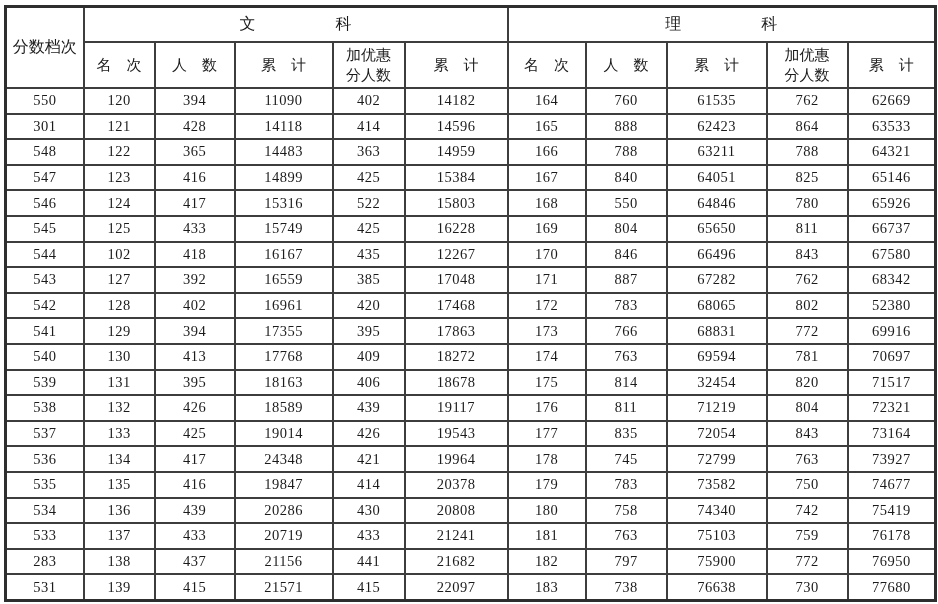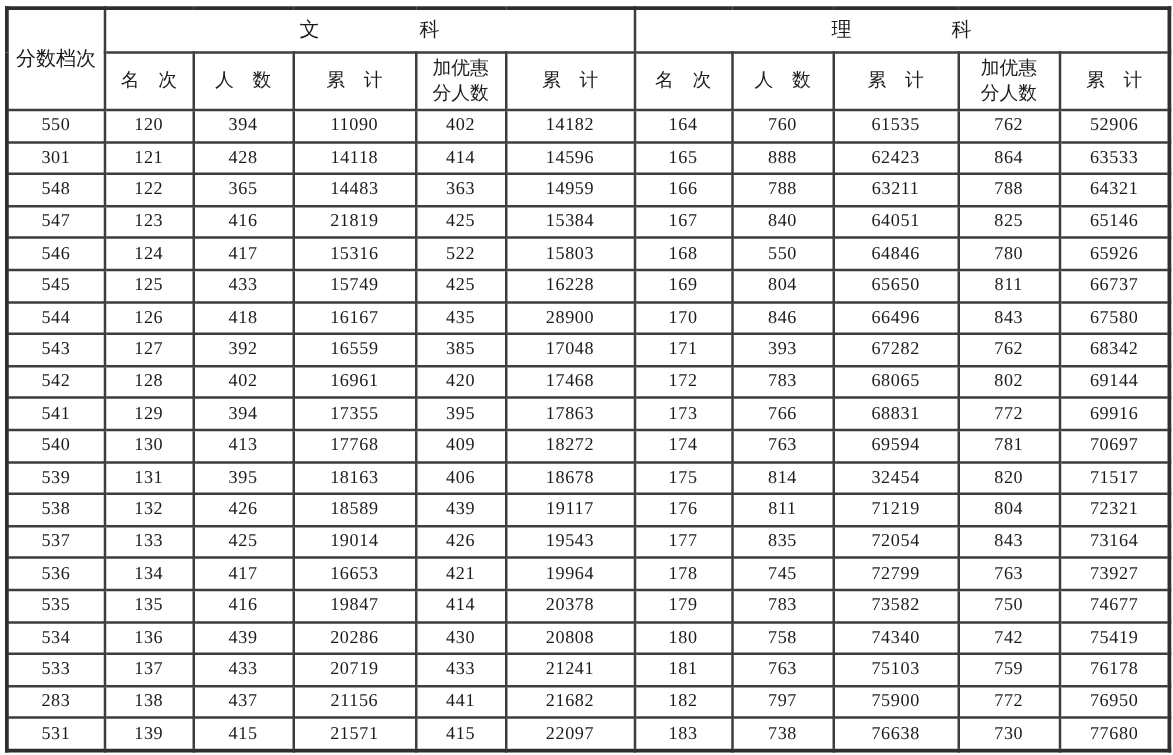--- a/index.html
+++ b/index.html
@@ -77,21 +77,21 @@
           <td>550</td>
           <td>120</td>
           <td>394</td>
           <td>11090</td>
           <td>402</td>
           <td>14182</td>
           <td>164</td>
           <td>760</td>
           <td>61535</td>
           <td>762</td>
-          <td>52906</td>
+          <td>62669</td>
         </tr>
         <tr>
           <td>301</td>
           <td>121</td>
           <td>428</td>
           <td>14118</td>
           <td>414</td>
           <td>14596</td>
           <td>165</td>
           <td>888</td>
@@ -109,21 +109,21 @@
           <td>166</td>
           <td>788</td>
           <td>63211</td>
           <td>788</td>
           <td>64321</td>
         </tr>
         <tr>
           <td>547</td>
           <td>123</td>
           <td>416</td>
-          <td>21819</td>
+          <td>14899</td>
           <td>425</td>
           <td>15384</td>
           <td>167</td>
           <td>840</td>
           <td>64051</td>
           <td>825</td>
           <td>65146</td>
         </tr>
         <tr>
           <td>546</td>
@@ -146,56 +146,56 @@
           <td>425</td>
           <td>16228</td>
           <td>169</td>
           <td>804</td>
           <td>65650</td>
           <td>811</td>
           <td>66737</td>
         </tr>
         <tr>
           <td>544</td>
-          <td>126</td>
+          <td>102</td>
           <td>418</td>
           <td>16167</td>
           <td>435</td>
-          <td>28900</td>
+          <td>12267</td>
           <td>170</td>
           <td>846</td>
           <td>66496</td>
           <td>843</td>
           <td>67580</td>
         </tr>
         <tr>
           <td>543</td>
           <td>127</td>
           <td>392</td>
           <td>16559</td>
           <td>385</td>
           <td>17048</td>
           <td>171</td>
-          <td>393</td>
+          <td>887</td>
           <td>67282</td>
           <td>762</td>
           <td>68342</td>
         </tr>
         <tr>
           <td>542</td>
           <td>128</td>
           <td>402</td>
           <td>16961</td>
           <td>420</td>
           <td>17468</td>
           <td>172</td>
           <td>783</td>
           <td>68065</td>
           <td>802</td>
-          <td>69144</td>
+          <td>52380</td>
         </tr>
         <tr>
           <td>541</td>
           <td>129</td>
           <td>394</td>
           <td>17355</td>
           <td>395</td>
           <td>17863</td>
           <td>173</td>
           <td>766</td>
@@ -252,21 +252,21 @@
           <td>177</td>
           <td>835</td>
           <td>72054</td>
           <td>843</td>
           <td>73164</td>
         </tr>
         <tr>
           <td>536</td>
           <td>134</td>
           <td>417</td>
-          <td>16653</td>
+          <td>24348</td>
           <td>421</td>
           <td>19964</td>
           <td>178</td>
           <td>745</td>
           <td>72799</td>
           <td>763</td>
           <td>73927</td>
         </tr>
         <tr>
           <td>535</td>

